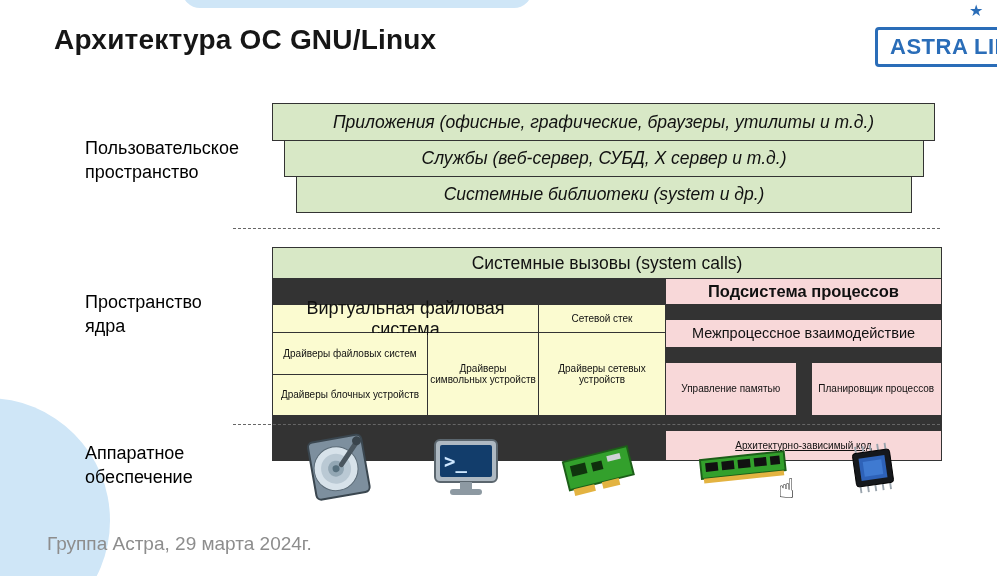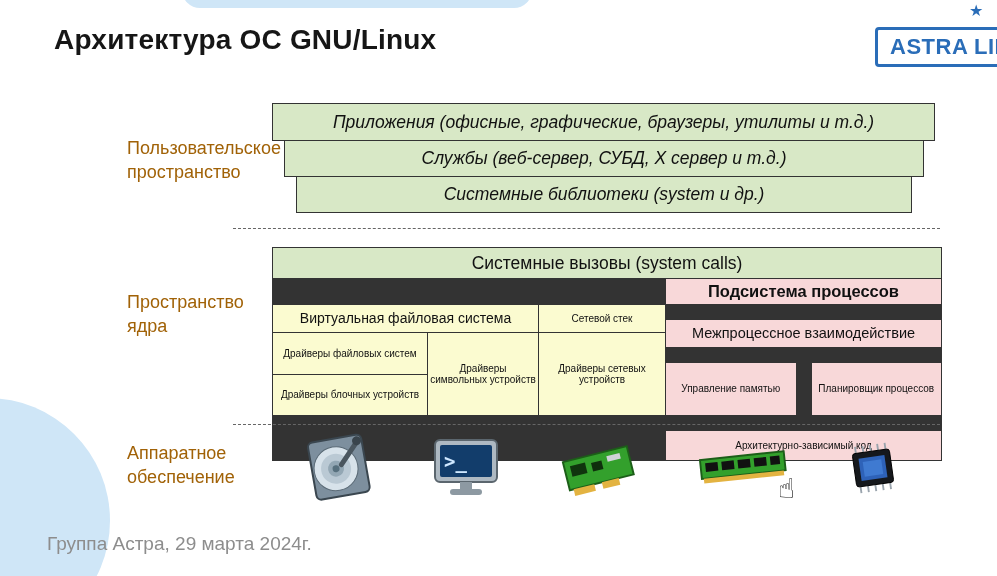--- a/index.html
+++ b/index.html
@@ -16,21 +16,21 @@
                background:var(--light-blue,#cfe6f7); }
 
   .title { left:54px; top:24px; margin:0; font-size:28px; font-weight:bold; color:#161616; letter-spacing:0.2px; }
 
   .logo { left:875px; top:27px; width:175px; height:40px; background:#fff;
           border:3px solid var(--logo-blue,#2a6db8); border-radius:4px;
           display:flex; align-items:center; padding-left:12px; box-sizing:border-box; }
   .logo-text { font-size:22px; font-weight:bold; letter-spacing:0.5px; color:var(--logo-blue,#2a6db8); white-space:nowrap; }
   .logo-star { left:969px; top:1px; font-size:16px; color:var(--logo-blue,#2a6db8); }
 
-  .side-label { font-size:18px; line-height:1.35; color:#a16207;margin-left:42px; }
+  .side-label { font-size:18px; line-height:1.35; color:#000000; }
   #lbl-user   { left:85px; top:136px; width:195px; }
   #lbl-kernel { left:85px; top:290px; width:160px; }
   #lbl-hw     { left:85px; top:441px; width:160px; }
 
   
   .us-row { display:flex; align-items:center; justify-content:center; text-align:center;
             background:var(--green,#d8e8c6); border:1px solid var(--border-dark,#333);
             font-size:17.5px; box-sizing:border-box;font-style:italic; }
   #us1 { left:272px; top:103px; width:663px; height:38px; }
   #us2 { left:284px; top:140px; width:640px; height:37px; }
@@ -49,31 +49,31 @@
              grid-template-rows:25px 27px 41px 40px; gap:1px; background:var(--border-dark,#333);
              border-right:1px solid var(--border-dark,#333); }
   .proc-grid { flex:1; display:grid; grid-template-columns:1fr 1fr;
                grid-template-rows:25px 27px 52px 29px; gap:16px; background:var(--border-dark,#333); }
   .cell { display:flex; align-items:center; justify-content:center; text-align:center;
           font-size:10px; line-height:1.13; padding:1px 2px; box-sizing:border-box; }
   .io-grid .cell   { background:var(--yellow,#fbfbd0); }
   .proc-grid .cell { background:var(--pink,#f8d8d9); }
   .subhead { font-weight:bold; font-size:16.5px; }
   .c-io-title   { grid-area:1/1/2/4; }
-  .c-vfs        { grid-area:2/1/3/3; font-size:14px; }
+  .c-vfs        { grid-area:2/1/3/3; font-size:18px; }
   .c-net-stack  { grid-area:2/3/3/4; }
   .c-fs-drv     { grid-area:3/1/4/2; }
   .c-char-drv   { grid-area:3/2/5/3; }
   .c-net-drv    { grid-area:3/3/5/4; }
   .c-block-drv  { grid-area:4/1/5/2; }
   .c-proc-title { grid-area:1/1/2/3; }
   .c-ipc        { grid-area:2/1/3/3; font-size:14.5px; }
   .c-mem        { grid-area:3/1/4/2; }
   .c-sched      { grid-area:3/2/4/3; }
-  .c-arch       { grid-area:4/1/5/3; }
+  .c-arch       { grid-area:4/1/5/3;text-decoration:underline; }
 
   
   .hw-row { left:303px; top:430px; width:600px; height:76px; display:flex;
             justify-content:space-between; align-items:center; }
   .hw-icon { display:flex; align-items:center; justify-content:center; }
 
   .cursor { left:778px; top:472px; font-size:28px; color:#111;
             font-family:"DejaVu Sans",sans-serif; text-shadow:0 0 2px #fff; }
 
   .footer { left:47px; top:533px; font-size:19px; color:var(--footer-gray,#8d8d8d); }

